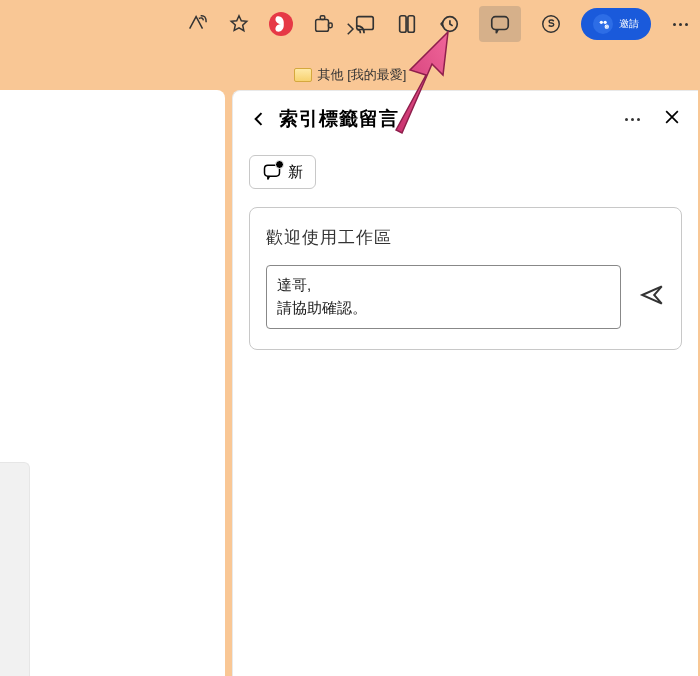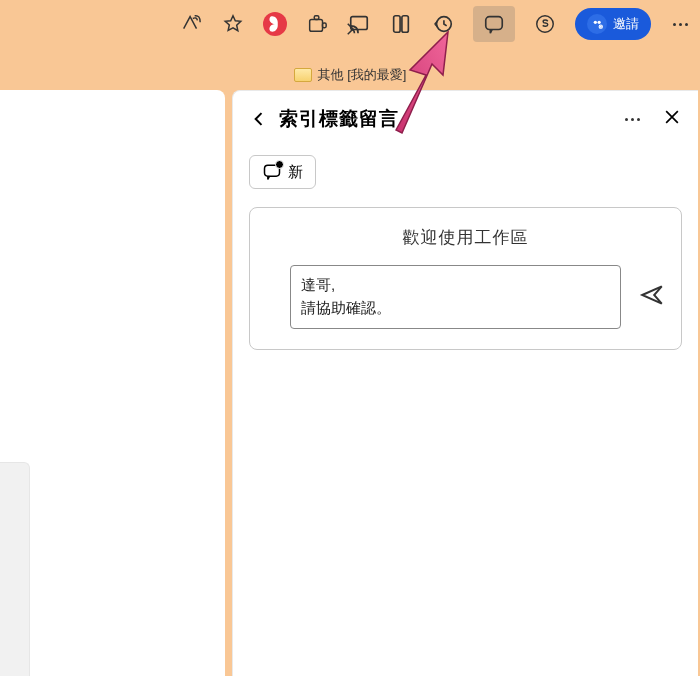--- a/index.html
+++ b/index.html
@@ -47,21 +47,21 @@
       font-weight: 700;
     }
     .invite-pill {
       display: flex;
       align-items: center;
       gap: 6px;
       background: #1a5adb;
       color: #fff;
       border-radius: 18px;
       padding: 6px 12px;
-      font-size: 13px;
+      font-size: 10px;
       cursor: pointer;
       text-align: center;
     }
     .invite-pill .pill-icon {
       width: 20px; height: 20px;
       background: #2d6de6;
       border-radius: 50%;
       display: flex; align-items: center; justify-content: center;
     }
     .more-dots {
@@ -212,31 +212,29 @@
       border: 1.5px solid #fff;
     }
 
     .compose-card {
       margin-top: 18px;
       border: 1px solid #c8c8c8;
       border-radius: 8px;
       padding: 18px 16px 20px 16px;
     }
     .compose-title {
-      text-align: center;
       font-size: 17px;
       color: #333;
       margin-bottom: 16px;
       letter-spacing: 1px;
     }
     .compose-row {
       display: flex;
       align-items: stretch;
       gap: 18px;
-      margin-left: 24px;
     }
     .compose-input {
       flex: 1;
       border: 1px solid #888;
       border-radius: 4px;
       padding: 8px 10px;
       font-size: 15px;
       line-height: 1.5;
       min-height: 64px;
       resize: none;

